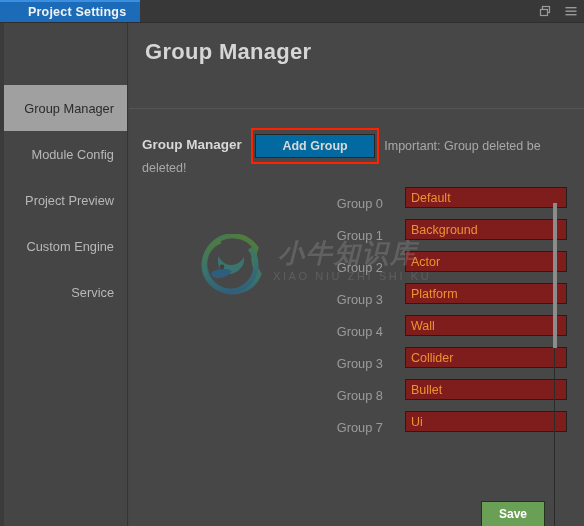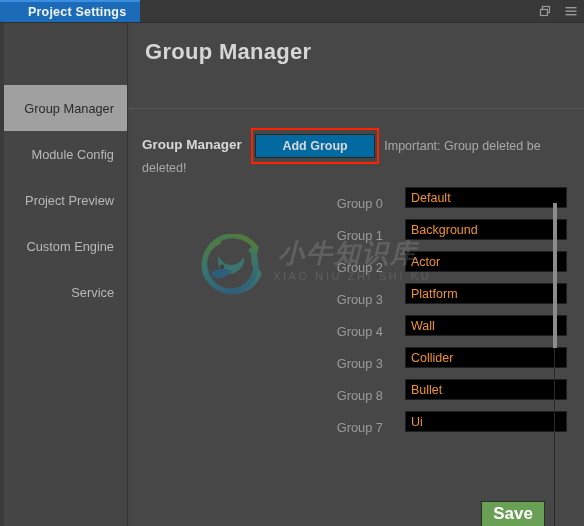--- a/index.html
+++ b/index.html
@@ -186,21 +186,21 @@
     left: 0; top: 9px;
     width: 212px;
     text-align: right;
     color: #9b9b9b;
     font-size: 12.8px;
   }
   .row-input {
     position: absolute;
     left: 234px; top: 0;
     width: 162px; height: 21px;
-    background: #000000;
+    background: #7f1d1d;
     border: 1px solid #1f1f1f;
     box-sizing: border-box;
     color: #f0912f;
     font-family: "Liberation Sans", sans-serif;
     font-size: 12.5px;
     padding: 0 5px;
     line-height: 19px;
     outline: none;
   }
 
@@ -220,21 +220,21 @@
 
   
   .save-btn {
     position: absolute;
     left: 352px; top: 392px;
     width: 64px; height: 26px;
     background: #6aa055;
     border: 1px solid #24331e;
     box-sizing: border-box;
     color: #ffffff;
-    font-size: 17px;
+    font-size: 12px;
     font-weight: bold;
     display: flex;
     align-items: center;
     justify-content: center;
     cursor: pointer;
   }
 
   
   .watermark {
     position: absolute;

